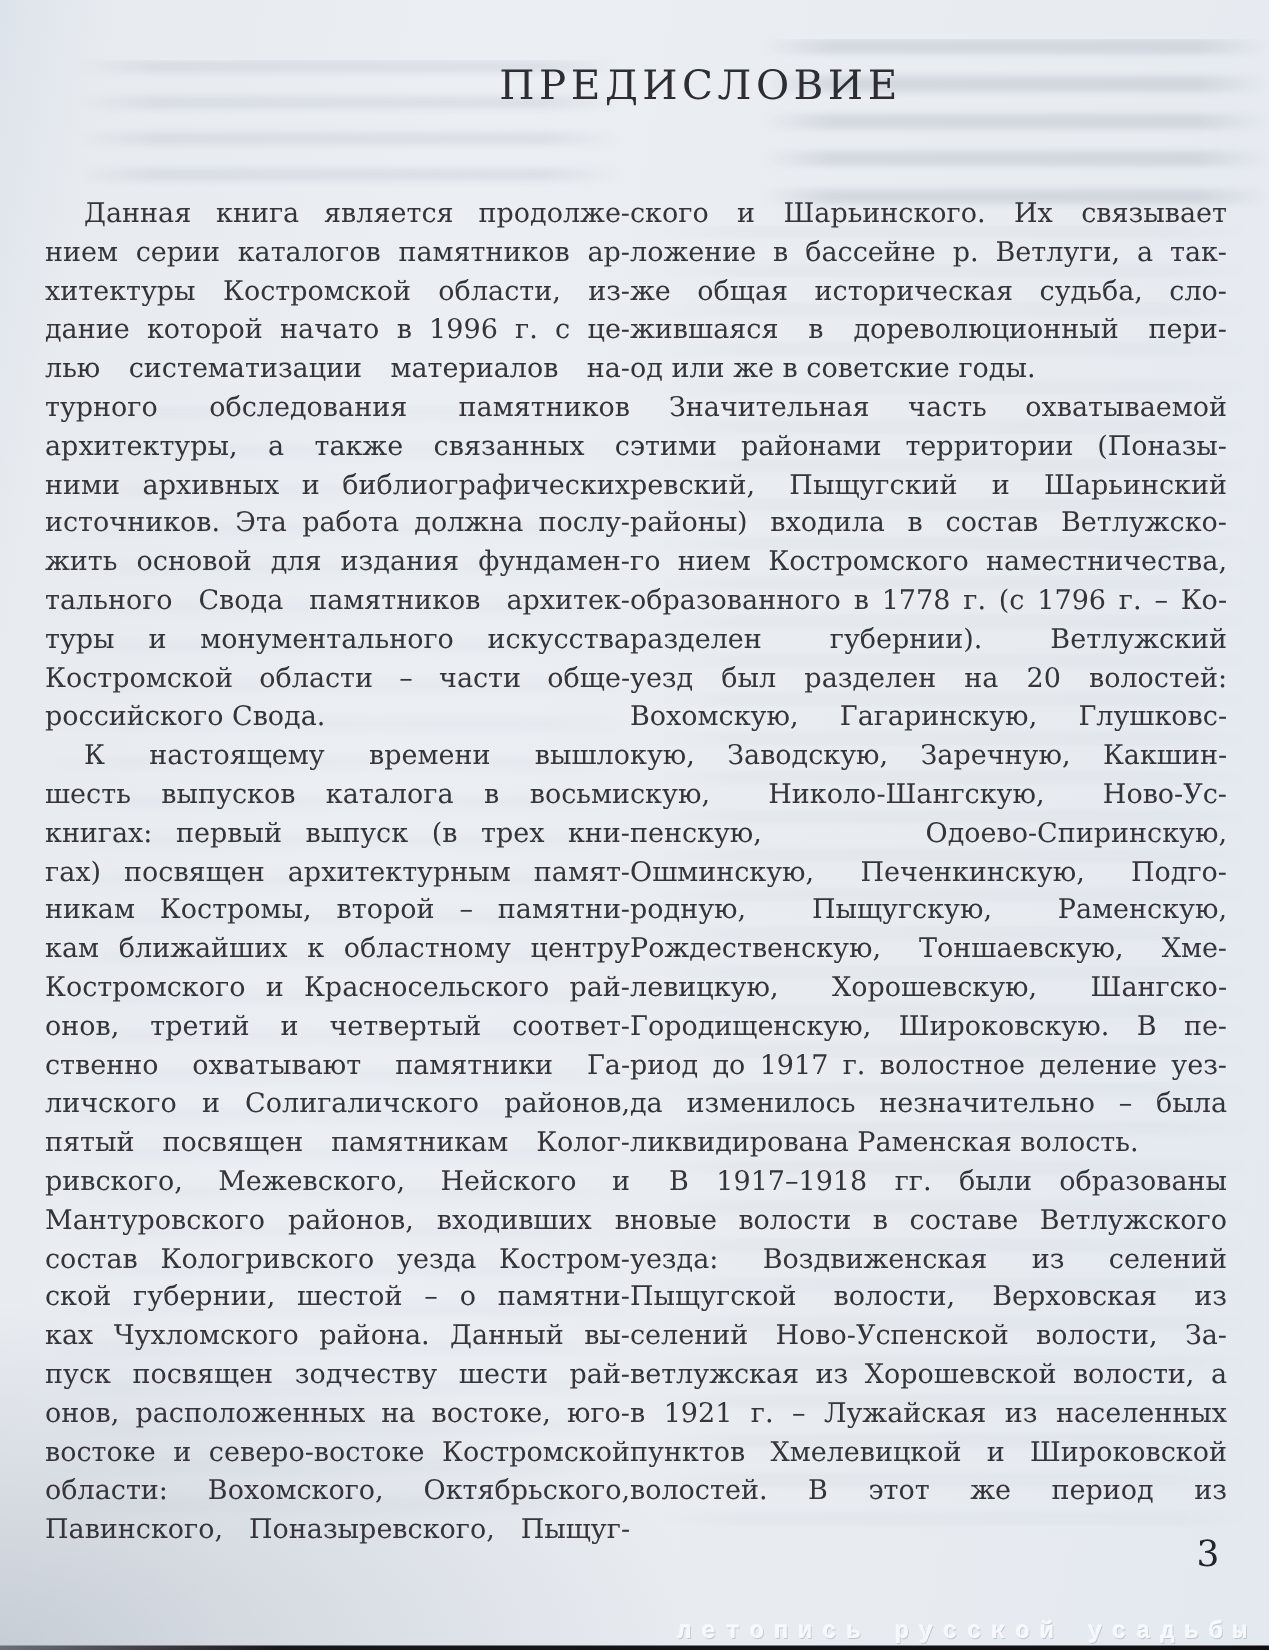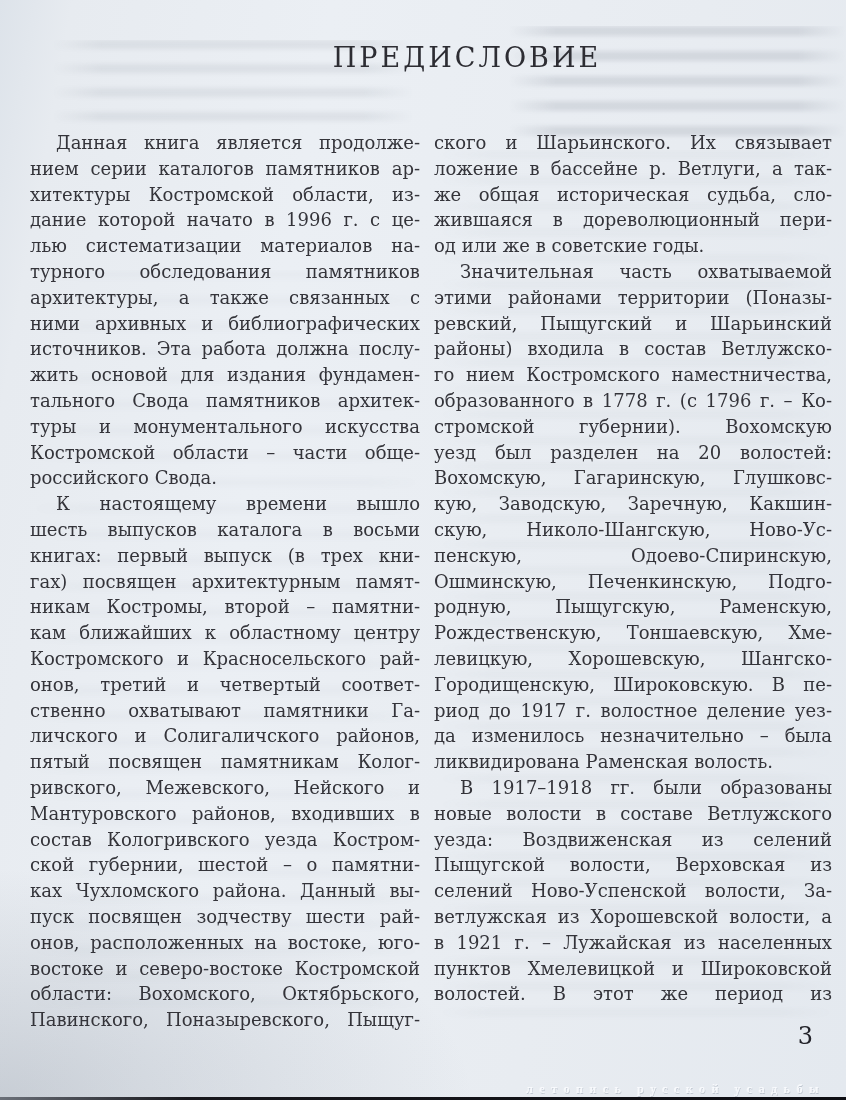--- a/index.html
+++ b/index.html
@@ -11,40 +11,40 @@
     font-family:"DejaVu Serif",serif;
   }
   .page-title{
     position:absolute;top:42px;left:0;width:100%;margin:0;
     text-align:center;font-weight:normal;font-size:27px;letter-spacing:3px;
     color:#2d2d33;
     padding-left:44px;
   }
   .columns{
     position:absolute;left:30px;top:130px;width:802px;
-    display:flex;gap:14px;color:#34343a;font-size:18px;
+    display:flex;color:#34343a;font-size:18px;
   }
   .col{display:block;}
   .col-left{width:390px;}
   .col-right{width:398px;}
   .paragraph{margin:0;}
   .line{
     height:25.8px;line-height:25.8px;overflow:hidden;
     text-align:justify;text-align-last:justify;
     white-space:normal;
   }
   .line.indent{text-indent:26px;}
   .line.para-last{text-align-last:left;}
   .page-number{
     position:absolute;top:1022px;right:33px;
     font-size:24px;color:#23232a;
   }
   .watermark{
-    position:absolute;right:21px;bottom:3px;white-space:nowrap;
-    font-family:Liberation Serif, serif;font-size:12px;font-weight:bold;
+    position:absolute;right:8px;bottom:3px;white-space:nowrap;
+    font-family:Liberation Mono, monospace;font-size:16px;font-weight:bold;
     letter-spacing:6.5px;color:rgba(248,250,253,.95);
     text-shadow:0.5px 0.5px 0 rgba(158,168,180,.55), -0.5px -0.5px 0 rgba(255,255,255,.6);
   }
   .bleed{position:absolute;pointer-events:none;filter:blur(2px);
     -webkit-mask-image:linear-gradient(90deg,transparent,#000 14%,#000 86%,transparent);
     mask-image:linear-gradient(90deg,transparent,#000 14%,#000 86%,transparent);}
   .bleed-tl{left:52px;top:40px;width:362px;height:96px;opacity:.5;
     background:repeating-linear-gradient(180deg, rgba(104,114,128,.22) 0 9px, rgba(104,114,128,0) 9px 24px);}
   .bleed-tr{left:508px;top:26px;width:338px;height:118px;opacity:.6;
     background:repeating-linear-gradient(180deg, rgba(96,106,122,.26) 0 10px, rgba(96,106,122,0) 10px 25px);}
@@ -117,21 +117,21 @@
           <div class="line">жившаяся в дореволюционный пери-</div>
           <div class="line para-last">од или же в советские годы.</div>
         </div>
         <div class="paragraph">
           <div class="line indent">Значительная часть охватываемой</div>
           <div class="line">этими районами территории (Поназы-</div>
           <div class="line">ревский, Пыщугский и Шарьинский</div>
           <div class="line">районы) входила в состав Ветлужско-</div>
           <div class="line">го нием Костромского наместничества,</div>
           <div class="line">образованного в 1778 г. (с 1796 г. – Ко-</div>
-          <div class="line">стромской губернии). Вохомскую</div>
+          <div class="line">разделен губернии). Ветлужский</div>
           <div class="line">уезд был разделен на 20 волостей:</div>
           <div class="line">Вохомскую, Гагаринскую, Глушковс-</div>
           <div class="line">кую, Заводскую, Заречную, Какшин-</div>
           <div class="line">скую, Николо-Шангскую, Ново-Ус-</div>
           <div class="line">пенскую, Одоево-Спиринскую,</div>
           <div class="line">Ошминскую, Печенкинскую, Подго-</div>
           <div class="line">родную, Пыщугскую, Раменскую,</div>
           <div class="line">Рождественскую, Тоншаевскую, Хме-</div>
           <div class="line">левицкую, Хорошевскую, Шангско-</div>
           <div class="line">Городищенскую, Широковскую. В пе-</div>

